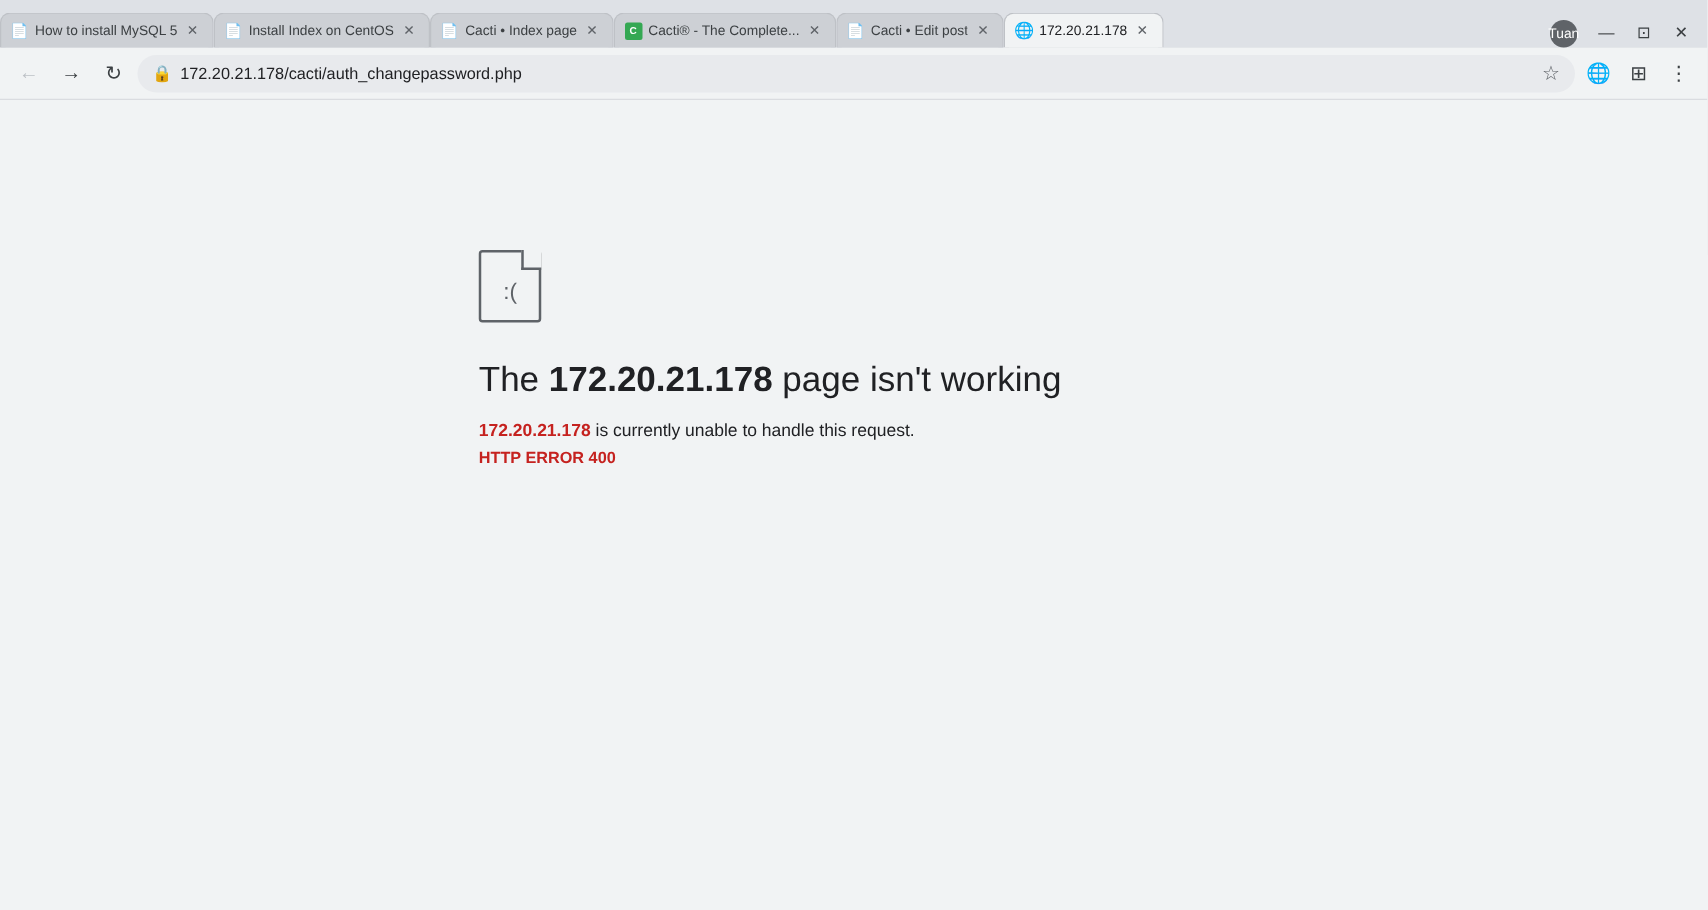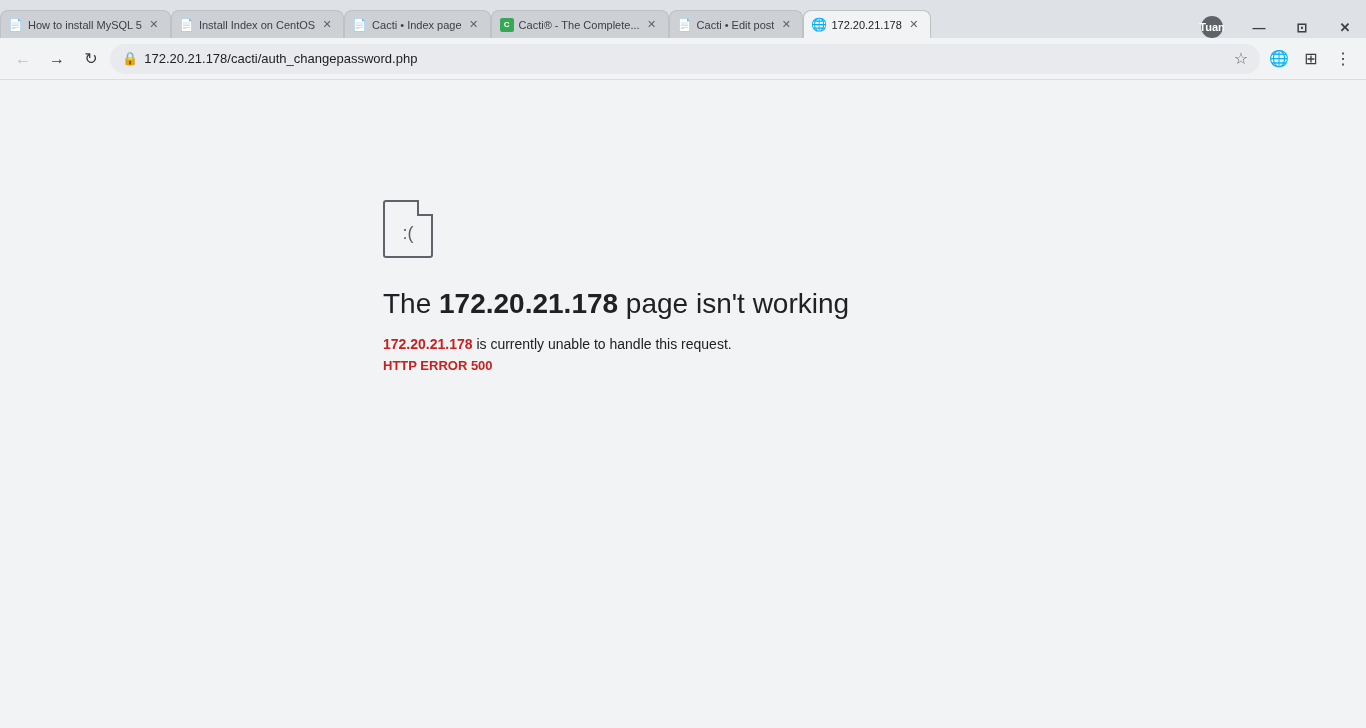--- a/index.html
+++ b/index.html
@@ -79,24 +79,23 @@
       margin-left: 4px;
       flex-shrink: 0;
     }
 
     .tab-spacer {
       flex: 1;
     }
 
     .window-controls {
       display: flex;
-      align-items: center;
+      align-items: flex-start;
       padding: 0 8px;
-      gap: 17px;
-      font-weight: bold;
+      gap: 4px;
     }
 
     .user-avatar {
       background: #5f6368;
       color: white;
       border-radius: 50%;
       width: 22px;
       height: 22px;
       font-size: 11px;
       display: flex;
@@ -376,17 +375,17 @@
       </div>
 
       <div class="error-title">
         <span>The </span><strong>172.20.21.178</strong><span> page isn't working</span>
       </div>
 
       <div class="error-subtitle">
         <strong>172.20.21.178</strong><span> is currently unable to handle this request.</span>
       </div>
 
-      <div class="error-code">HTTP ERROR 500</div>
+      <div class="error-code">HTTP ERROR 400</div>
 
     </div>
   </div>
 </div>
 
 </body></html>

